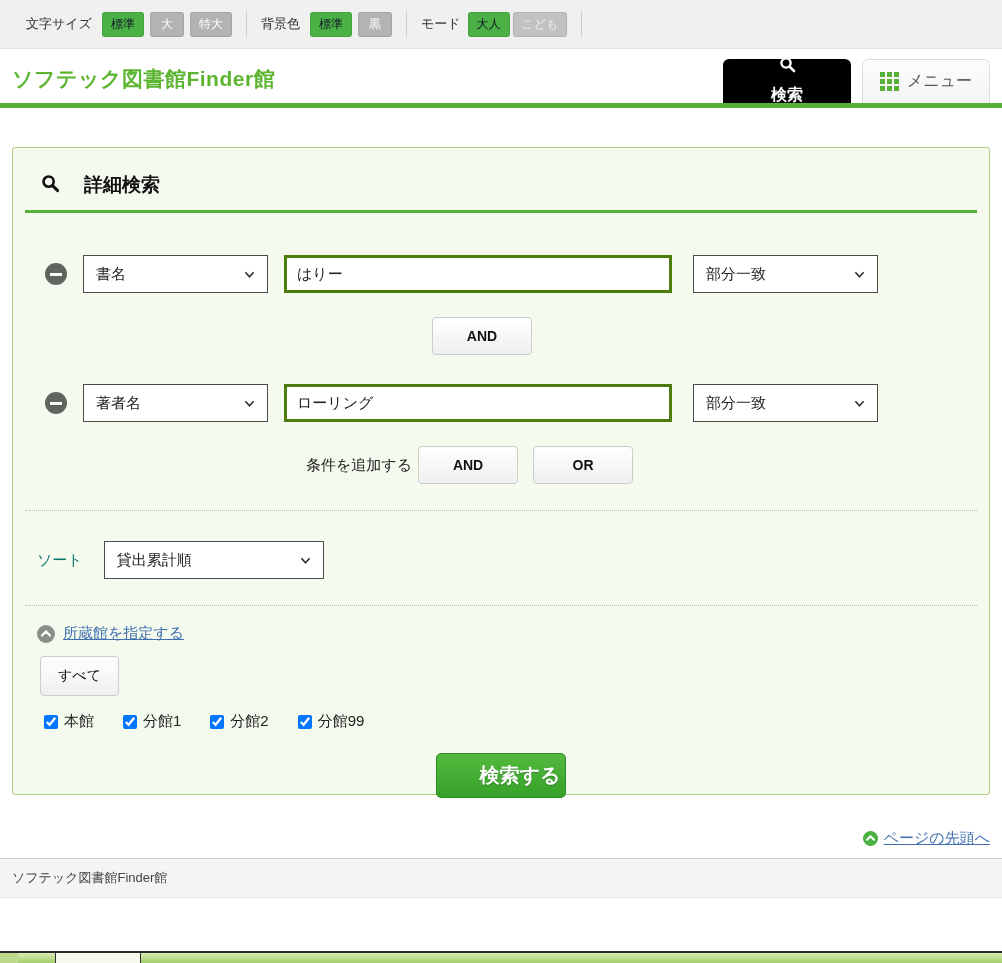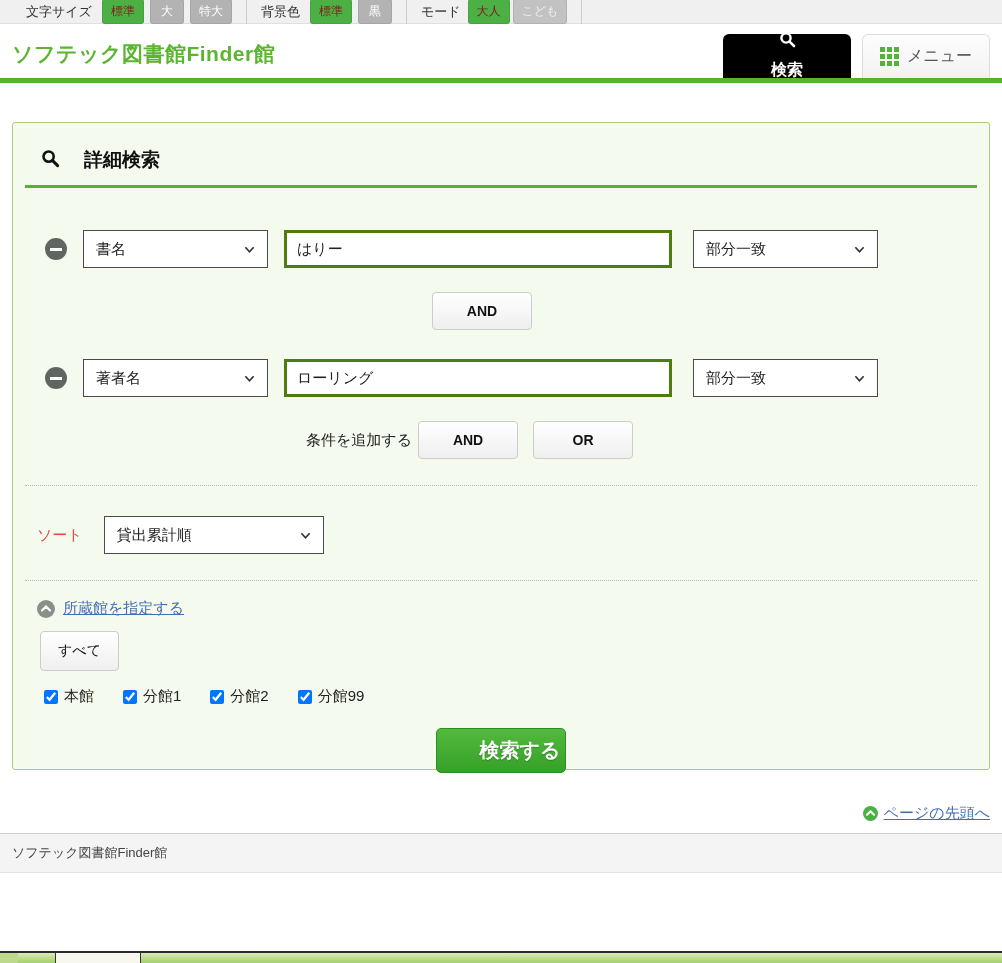--- a/index.html
+++ b/index.html
@@ -4,29 +4,29 @@
 <style>
   * { margin:0; padding:0; box-sizing:border-box; }
   html,body { width:1002px; height:963px; }
   body {
     font-family:"Liberation Sans","DejaVu Sans",sans-serif;
     background:#fff; color:#222; position:relative; overflow:hidden;
   }
 
   
   .a11y-bar {
-    height:24px; background:#f0f0f0; border-bottom:1px solid #e0e0e0;
+    height:49px; background:#f0f0f0; border-bottom:1px solid #e0e0e0;
     display:flex; align-items:center; padding-left:12px; font-size:13px; color:#333;
   }
   .a11y-group { display:flex; align-items:center; gap:6px; padding:0 14px; }
   .a11y-sep { width:1px; height:26px; background:#ccc; }
   .a11y-label { margin-right:4px; }
   .pill {
     display:inline-block; min-width:34px; text-align:center; padding:3px 8px;
-    font-size:12px; border-radius:3px; color:#7f1d1d; cursor:pointer;
+    font-size:12px; border-radius:3px; color:#0f172a; cursor:pointer;
     border:1px solid rgba(0,0,0,.08);
   }
   .pill.on  { background:#4cb144; }
   .pill.off { background:#b3b3b3; color:#fdfdfd; }
   .pill.off2{ background:#c2c2c2; color:#efefef; }
   .mode-group .pill { border-radius:3px; }
 
   
   .site-header {
     position:relative; height:59px; border-bottom:5px solid #55b236; background:#fff;
@@ -88,21 +88,21 @@
   }
   .and-mid { display:block; width:100px; margin:24px 0 0 419px; }
   .add-row { display:flex; align-items:center; margin:24px 0 0 293px; gap:4px; }
   .add-label { font-size:15px; color:#222; margin-right:2px; }
   .btn-and,.btn-or { width:100px; }
   .btn-or { margin-left:11px; }
 
   .dotted { border-top:1px dotted #b9b9b9; margin:26px 12px 0 12px; }
 
   .sort-row { display:flex; align-items:center; margin:30px 0 0 24px; }
-  .sort-label { font-size:15px; color:#ef4444; }
+  .sort-label { font-size:15px; color:#0f766e; }
   .sel-sort { width:220px; margin-left:21px; }
 
   .holding-row { display:flex; align-items:center; gap:8px; margin:18px 0 0 24px; }
   .circle-up {
     width:18px; height:18px; border-radius:50%; background:#8a8f8a;
     display:flex; align-items:center; justify-content:center; flex:0 0 18px;
   }
   .circle-up svg, .circle-up-sm svg { display:block; }
   a.link { color:#3f6fae; text-decoration:underline; font-size:15px; cursor:pointer; }
   .all-btn { height:40px; width:79px; font-weight:normal; font-size:14px; margin:13px 0 0 27px; }

